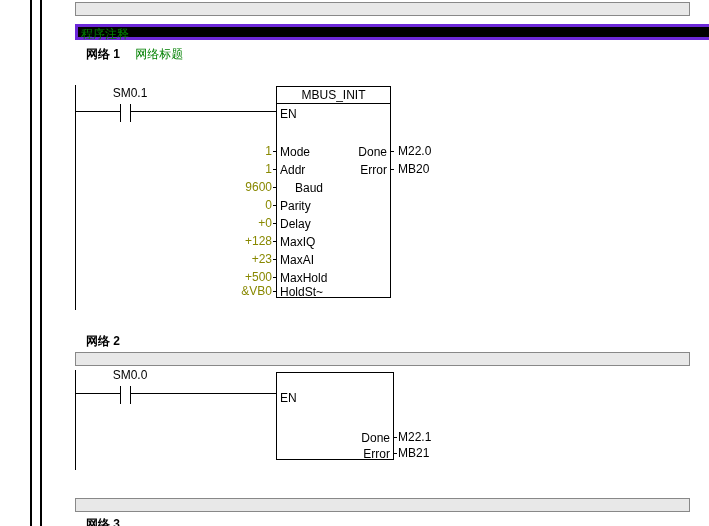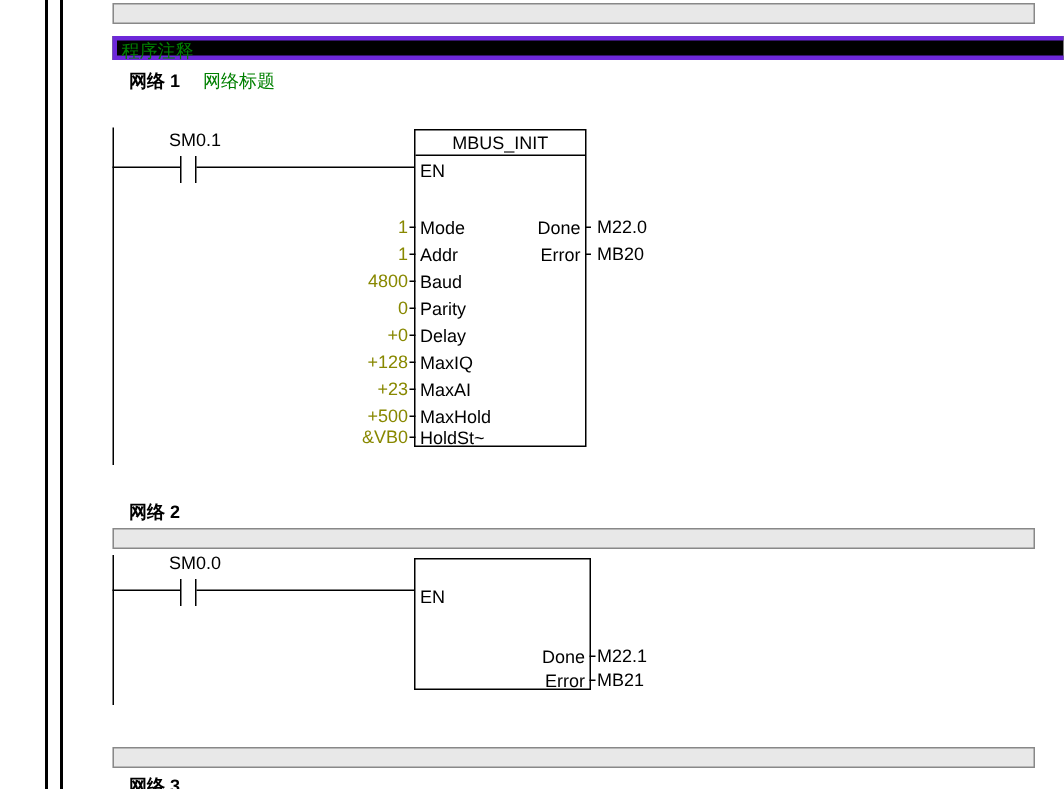--- a/index.html
+++ b/index.html
@@ -64,21 +64,21 @@
   </div>
 
   <div class="wire-h" style="left:131px; top:111px; width:145px;"></div>
 
   <div class="block" style="left:276px; top:86px; width:115px; height:212px;">
     <div class="block-title">MBUS_INIT</div>
     <div class="pin-label-in" style="top:20px;">EN</div>
 
     <div class="pin-label-in" style="top:58px;">Mode</div>
     <div class="pin-label-in" style="top:76px;">Addr</div>
-    <div class="pin-label-in" style="top:94px;">Baud</div>
+    <div class="pin-label-in" style="top:94px;margin-left:15px;">Baud</div>
     <div class="pin-label-in" style="top:112px;">Parity</div>
     <div class="pin-label-in" style="top:130px;">Delay</div>
     <div class="pin-label-in" style="top:148px;">MaxIQ</div>
     <div class="pin-label-in" style="top:166px;">MaxAI</div>
     <div class="pin-label-in" style="top:184px;">MaxHold</div>
     <div class="pin-label-in" style="top:198px;">HoldSt~</div>
 
     <div class="pin-label-out" style="top:58px;">Done</div>
     <div class="pin-label-out" style="top:76px;">Error</div>
 
@@ -91,21 +91,21 @@
     <div class="pin-tick" style="left:-4px; top:172px;"></div>
     <div class="pin-tick" style="left:-4px; top:190px;"></div>
     <div class="pin-tick" style="left:-4px; top:204px;"></div>
 
     <div class="pin-tick" style="right:-4px; top:64px;"></div>
     <div class="pin-tick" style="right:-4px; top:82px;"></div>
   </div>
 
   <div class="pin-val-left" style="left:226px; top:144px; width:46px;">1</div>
   <div class="pin-val-left" style="left:226px; top:162px; width:46px;">1</div>
-  <div class="pin-val-left" style="left:226px; top:180px; width:46px;">4800</div>
+  <div class="pin-val-left" style="left:226px; top:180px; width:46px;">9600</div>
   <div class="pin-val-left" style="left:226px; top:198px; width:46px;">0</div>
   <div class="pin-val-left" style="left:226px; top:216px; width:46px;">+0</div>
   <div class="pin-val-left" style="left:226px; top:234px; width:46px;">+128</div>
   <div class="pin-val-left" style="left:226px; top:252px; width:46px;">+23</div>
   <div class="pin-val-left" style="left:226px; top:270px; width:46px;">+500</div>
   <div class="pin-val-left" style="left:226px; top:284px; width:46px;">&amp;VB0</div>
 
   <div class="pin-val-right" style="left:398px; top:144px;">M22.0</div>
   <div class="pin-val-right" style="left:398px; top:162px;">MB20</div>
 

